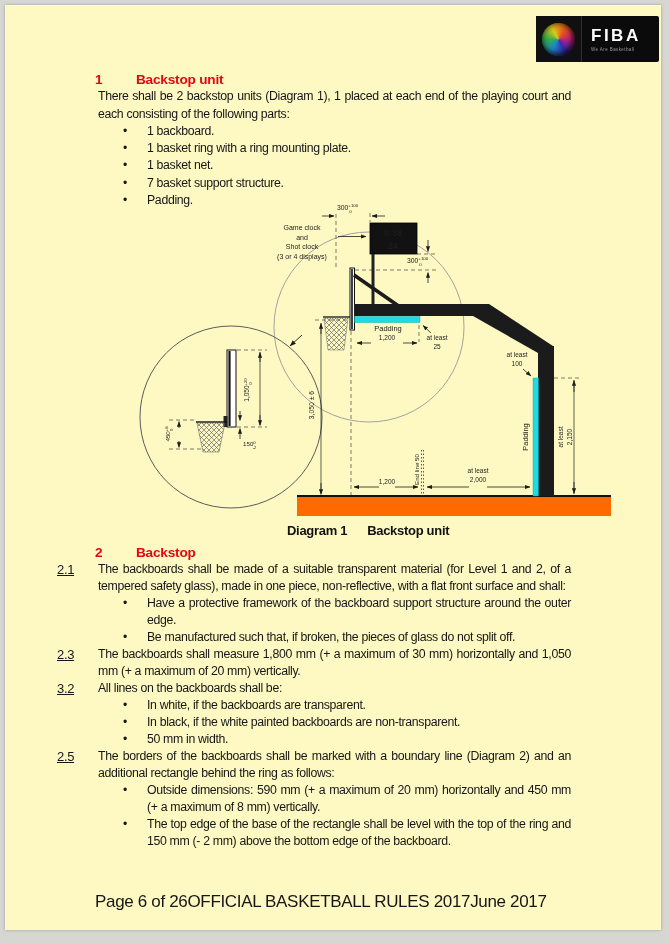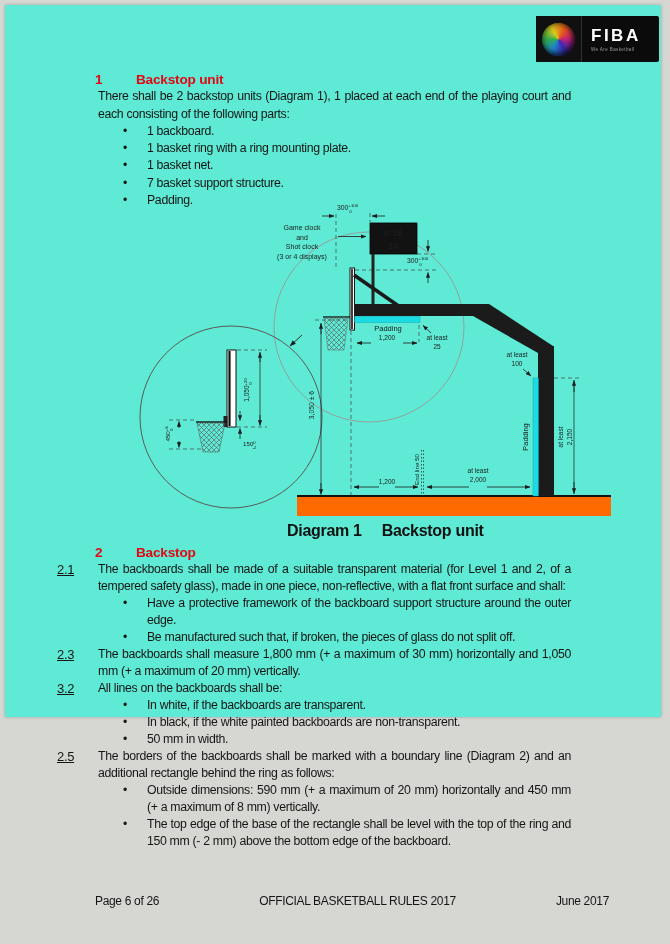--- a/index.html
+++ b/index.html
@@ -5,22 +5,22 @@
   html,body { margin:0; padding:0; }
   body {
     width:670px; height:944px;
     background:#d6d6d3;
     font-family:"Liberation Sans", sans-serif;
     position:relative;
     overflow:hidden;
   }
   .page {
     position:absolute; left:5px; top:5px;
-    width:656px; height:712px;
-    background:#5eead4;
+    width:656px; height:925px;
+    background:#fef9c3;
     box-shadow:0 0 3px rgba(0,0,0,.25);
   }
   
   .logo {
     position:absolute; left:531px; top:11px;
     width:123px; height:46px;
     background:#0b0b0b; border-radius:2px;
     display:flex; align-items:center;
   }
   .logo-globe-box {
@@ -47,32 +47,32 @@
     font-size:12.3px; line-height:17.3px; letter-spacing:-0.33px; color:#161616;
   }
   .item .num { font-size:13px; color:#161616;text-decoration:underline; }
   .item .txt { text-align:justify; }
   ul.bullets { margin:0; padding:0; list-style:none; }
   ul.bullets li { position:relative; padding-left:49px; text-align:justify; }
   ul.bullets li::before { content:"\2022"; position:absolute; left:25px; top:0; }
   .s2 .item { line-height:17px; }
   .caption {
     margin-left:282px; margin-top:2px;
-    font-weight:bold; font-size:16px; letter-spacing:-0.3px; color:#111;
+    font-weight:bold; font-size:13px; letter-spacing:-0.3px; color:#111;
     display:flex; gap:20px; line-height:17px;
   }
   
   svg.diagram { display:block; margin-left:134px; margin-top:-9px; }
   svg.diagram text { font-family:"Liberation Sans", sans-serif; fill:#1c1c1c; }
   .clockfont { font-family:"DejaVu Sans Mono", monospace; font-weight:bold; }
   
   .footer {
     position:absolute; left:90px; top:888px; width:514px;
-    font-size:12px; letter-spacing:-0.33px; color:#161616;
-    display:flex; justify-content:space-between; line-height:17px;
+    font-size:17px; letter-spacing:-0.33px; color:#161616;
+    display:flex; justify-content:flex-start; line-height:17px;
   }
 </style>
 </head>
 <body>
 
 <div class="page">
 
   <div class="logo">
     <div class="logo-globe-box">
       <div class="globe"></div>

